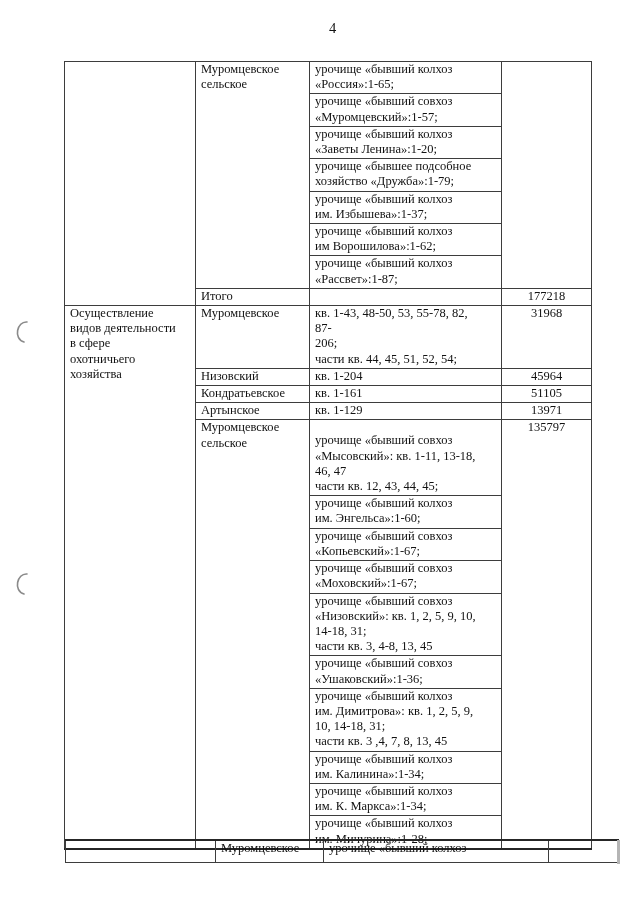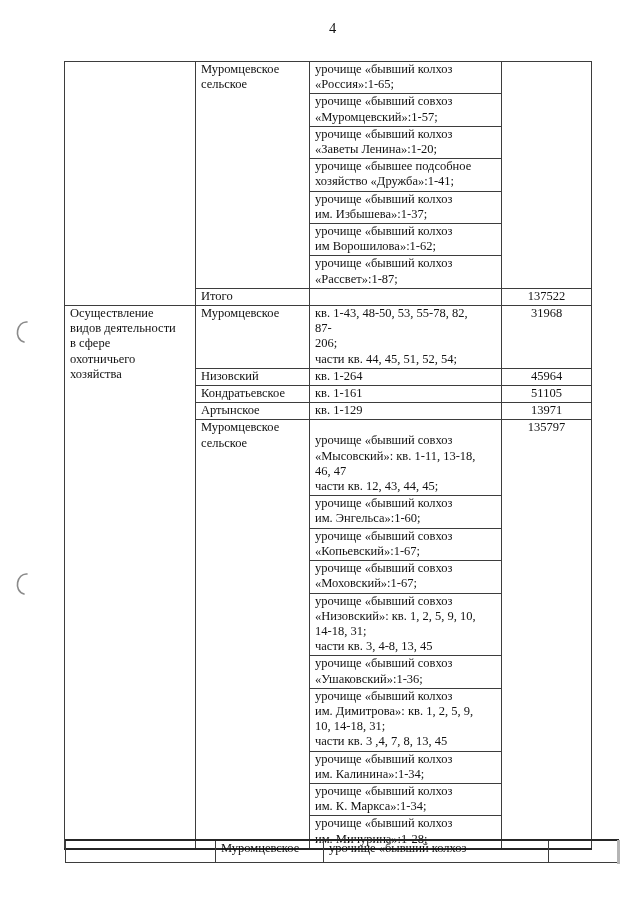--- a/index.html
+++ b/index.html
@@ -57,56 +57,56 @@
       <tr class="h2">
           <td>урочище «бывший совхоз
 «Муромцевский»:1-57;</td>
         </tr>
       <tr class="h2">
           <td>урочище «бывший колхоз
 «Заветы Ленина»:1-20;</td>
         </tr>
       <tr class="h2">
           <td>урочище «бывшее подсобное
-хозяйство «Дружба»:1-41;</td>
+хозяйство «Дружба»:1-79;</td>
         </tr>
       <tr class="h2">
           <td>урочище «бывший колхоз
 им. Избышева»:1-37;</td>
         </tr>
       <tr class="h2">
           <td>урочище «бывший колхоз
 им Ворошилова»:1-62;</td>
         </tr>
       <tr class="h2">
           <td>урочище «бывший колхоз
 «Рассвет»:1-87;</td>
         </tr>
 
       <tr class="h1">
         <td>Итого</td>
         <td></td>
-        <td class="num">137522</td>
+        <td class="num">177218</td>
       </tr>
 
       <tr class="h3">
         <td rowspan="14">Осуществление
 видов деятельности
 в сфере
 охотничьего
 хозяйства</td>
         <td>Муромцевское</td>
         <td>кв. 1-43, 48-50, 53, 55-78, 82, 87-
 206;
  части кв. 44, 45, 51, 52, 54;</td>
         <td class="num">31968</td>
       </tr>
       <tr class="h1">
         <td>Низовский</td>
-        <td>кв. 1-264</td>
+        <td>кв. 1-204</td>
         <td class="num">45964</td>
       </tr>
       <tr class="h1">
         <td>Кондратьевское</td>
         <td>кв. 1-161</td>
         <td class="num">51105</td>
       </tr>
       <tr class="h1">
         <td>Артынское</td>
         <td>кв. 1-129</td>

